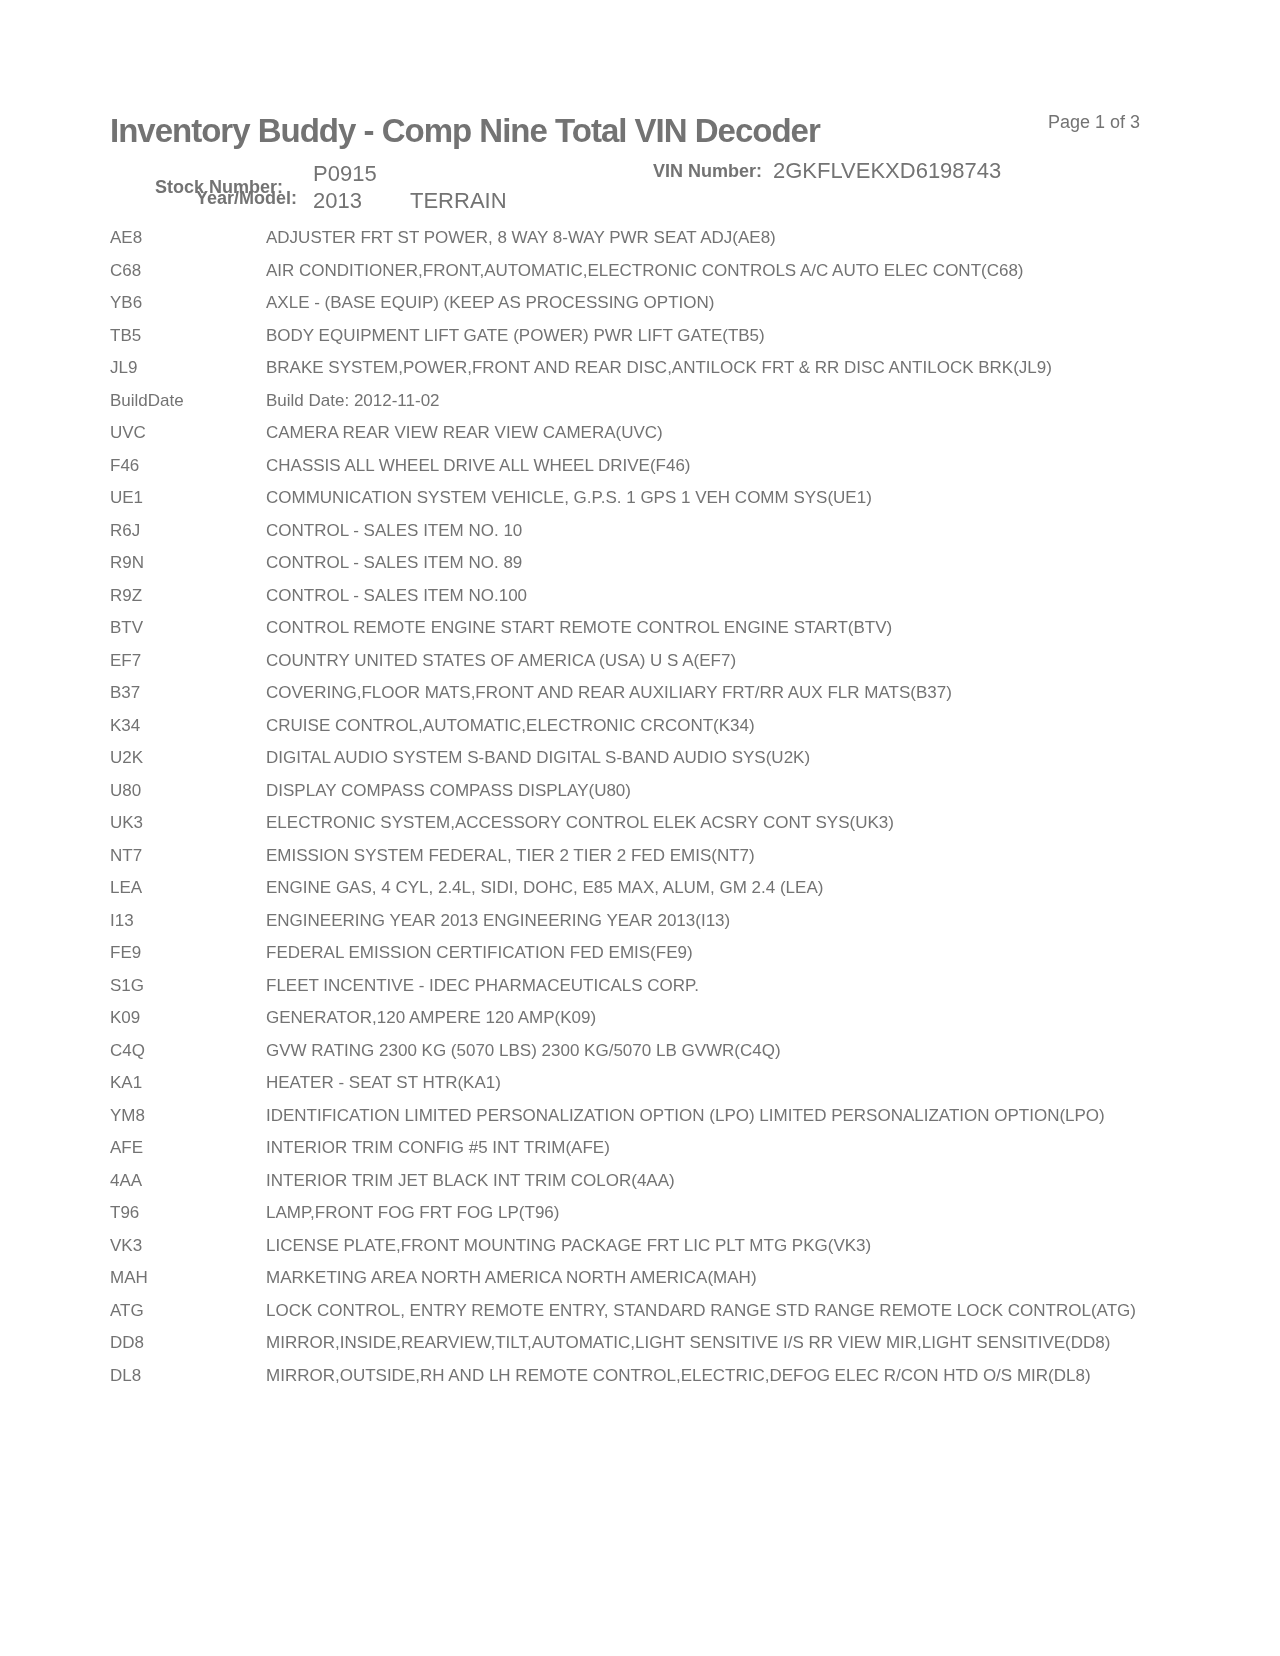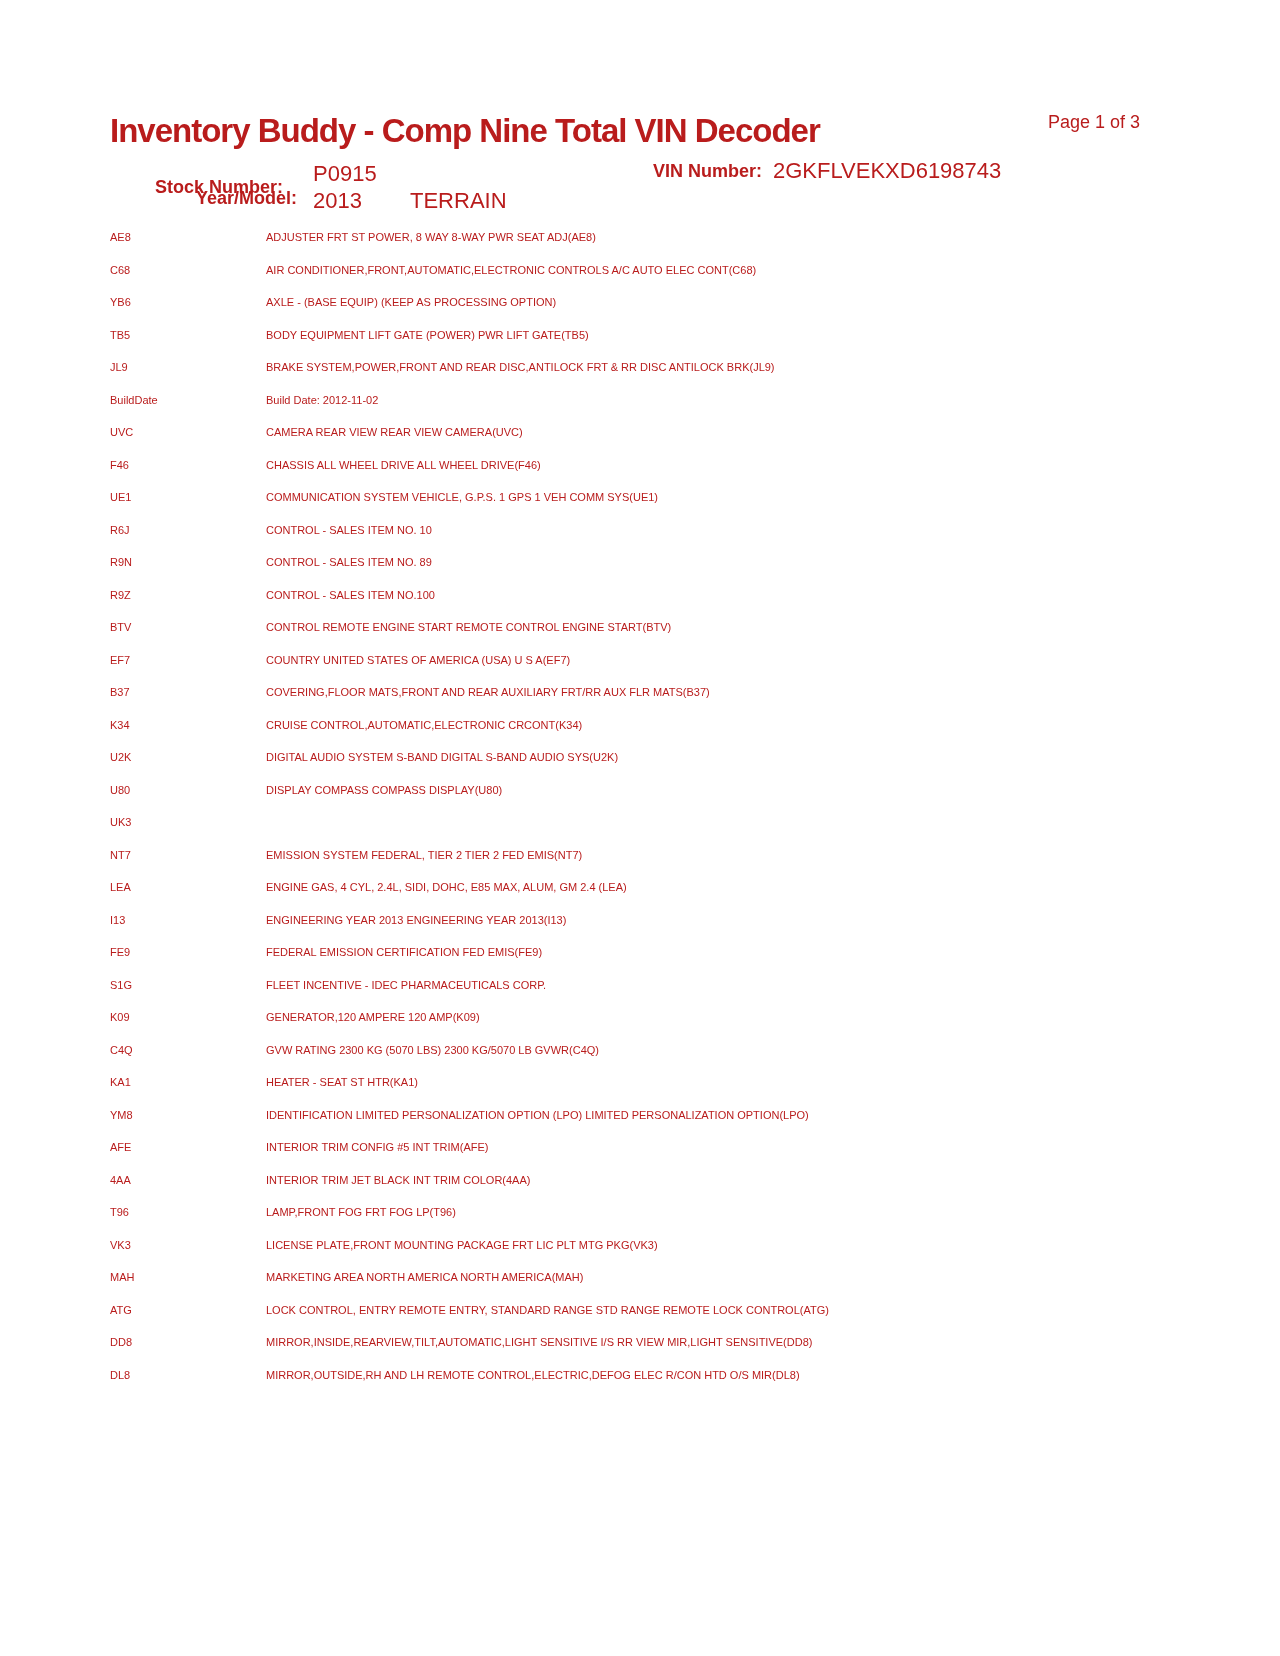--- a/index.html
+++ b/index.html
@@ -5,21 +5,21 @@
   html, body {
     margin: 0;
     padding: 0;
     background: #ffffff;
   }
   .page {
     position: relative;
     width: 1280px;
     height: 1656px;
     background: #ffffff;
-    color: #b91c1c;
+    color: #737373;
     font-family: "Liberation Sans", "DejaVu Sans", sans-serif;
     overflow: hidden;
   }
   .report-title {
     position: absolute;
     left: 110px;
     top: 112px;
     font-size: 33px;
     font-weight: bold;
     letter-spacing: -1px;
@@ -54,21 +54,21 @@
   .options {
     position: absolute;
     left: 110px;
     top: 225px;
     width: 1070px;
   }
   .option-row {
     display: flex;
     align-items: flex-start;
     margin-bottom: 7.5px;
-    font-size: 11px;
+    font-size: 17px;
     line-height: 25px;
   }
   .option-code {
     flex: 0 0 156px;
     width: 156px;
   }
   .option-desc {
     width: 910px;
     max-width: 910px;
   }
@@ -178,20 +178,21 @@
       <div class="option-desc">DIGITAL AUDIO SYSTEM S-BAND DIGITAL S-BAND AUDIO SYS(U2K)</div>
     </div>
 
     <div class="option-row">
       <div class="option-code">U80</div>
       <div class="option-desc">DISPLAY COMPASS COMPASS DISPLAY(U80)</div>
     </div>
 
     <div class="option-row">
       <div class="option-code">UK3</div>
+      <div class="option-desc">ELECTRONIC SYSTEM,ACCESSORY CONTROL ELEK ACSRY CONT SYS(UK3)</div>
     </div>
 
     <div class="option-row">
       <div class="option-code">NT7</div>
       <div class="option-desc">EMISSION SYSTEM FEDERAL, TIER 2 TIER 2 FED EMIS(NT7)</div>
     </div>
 
     <div class="option-row">
       <div class="option-code">LEA</div>
       <div class="option-desc">ENGINE GAS, 4 CYL, 2.4L, SIDI, DOHC, E85 MAX, ALUM, GM 2.4 (LEA)</div>

